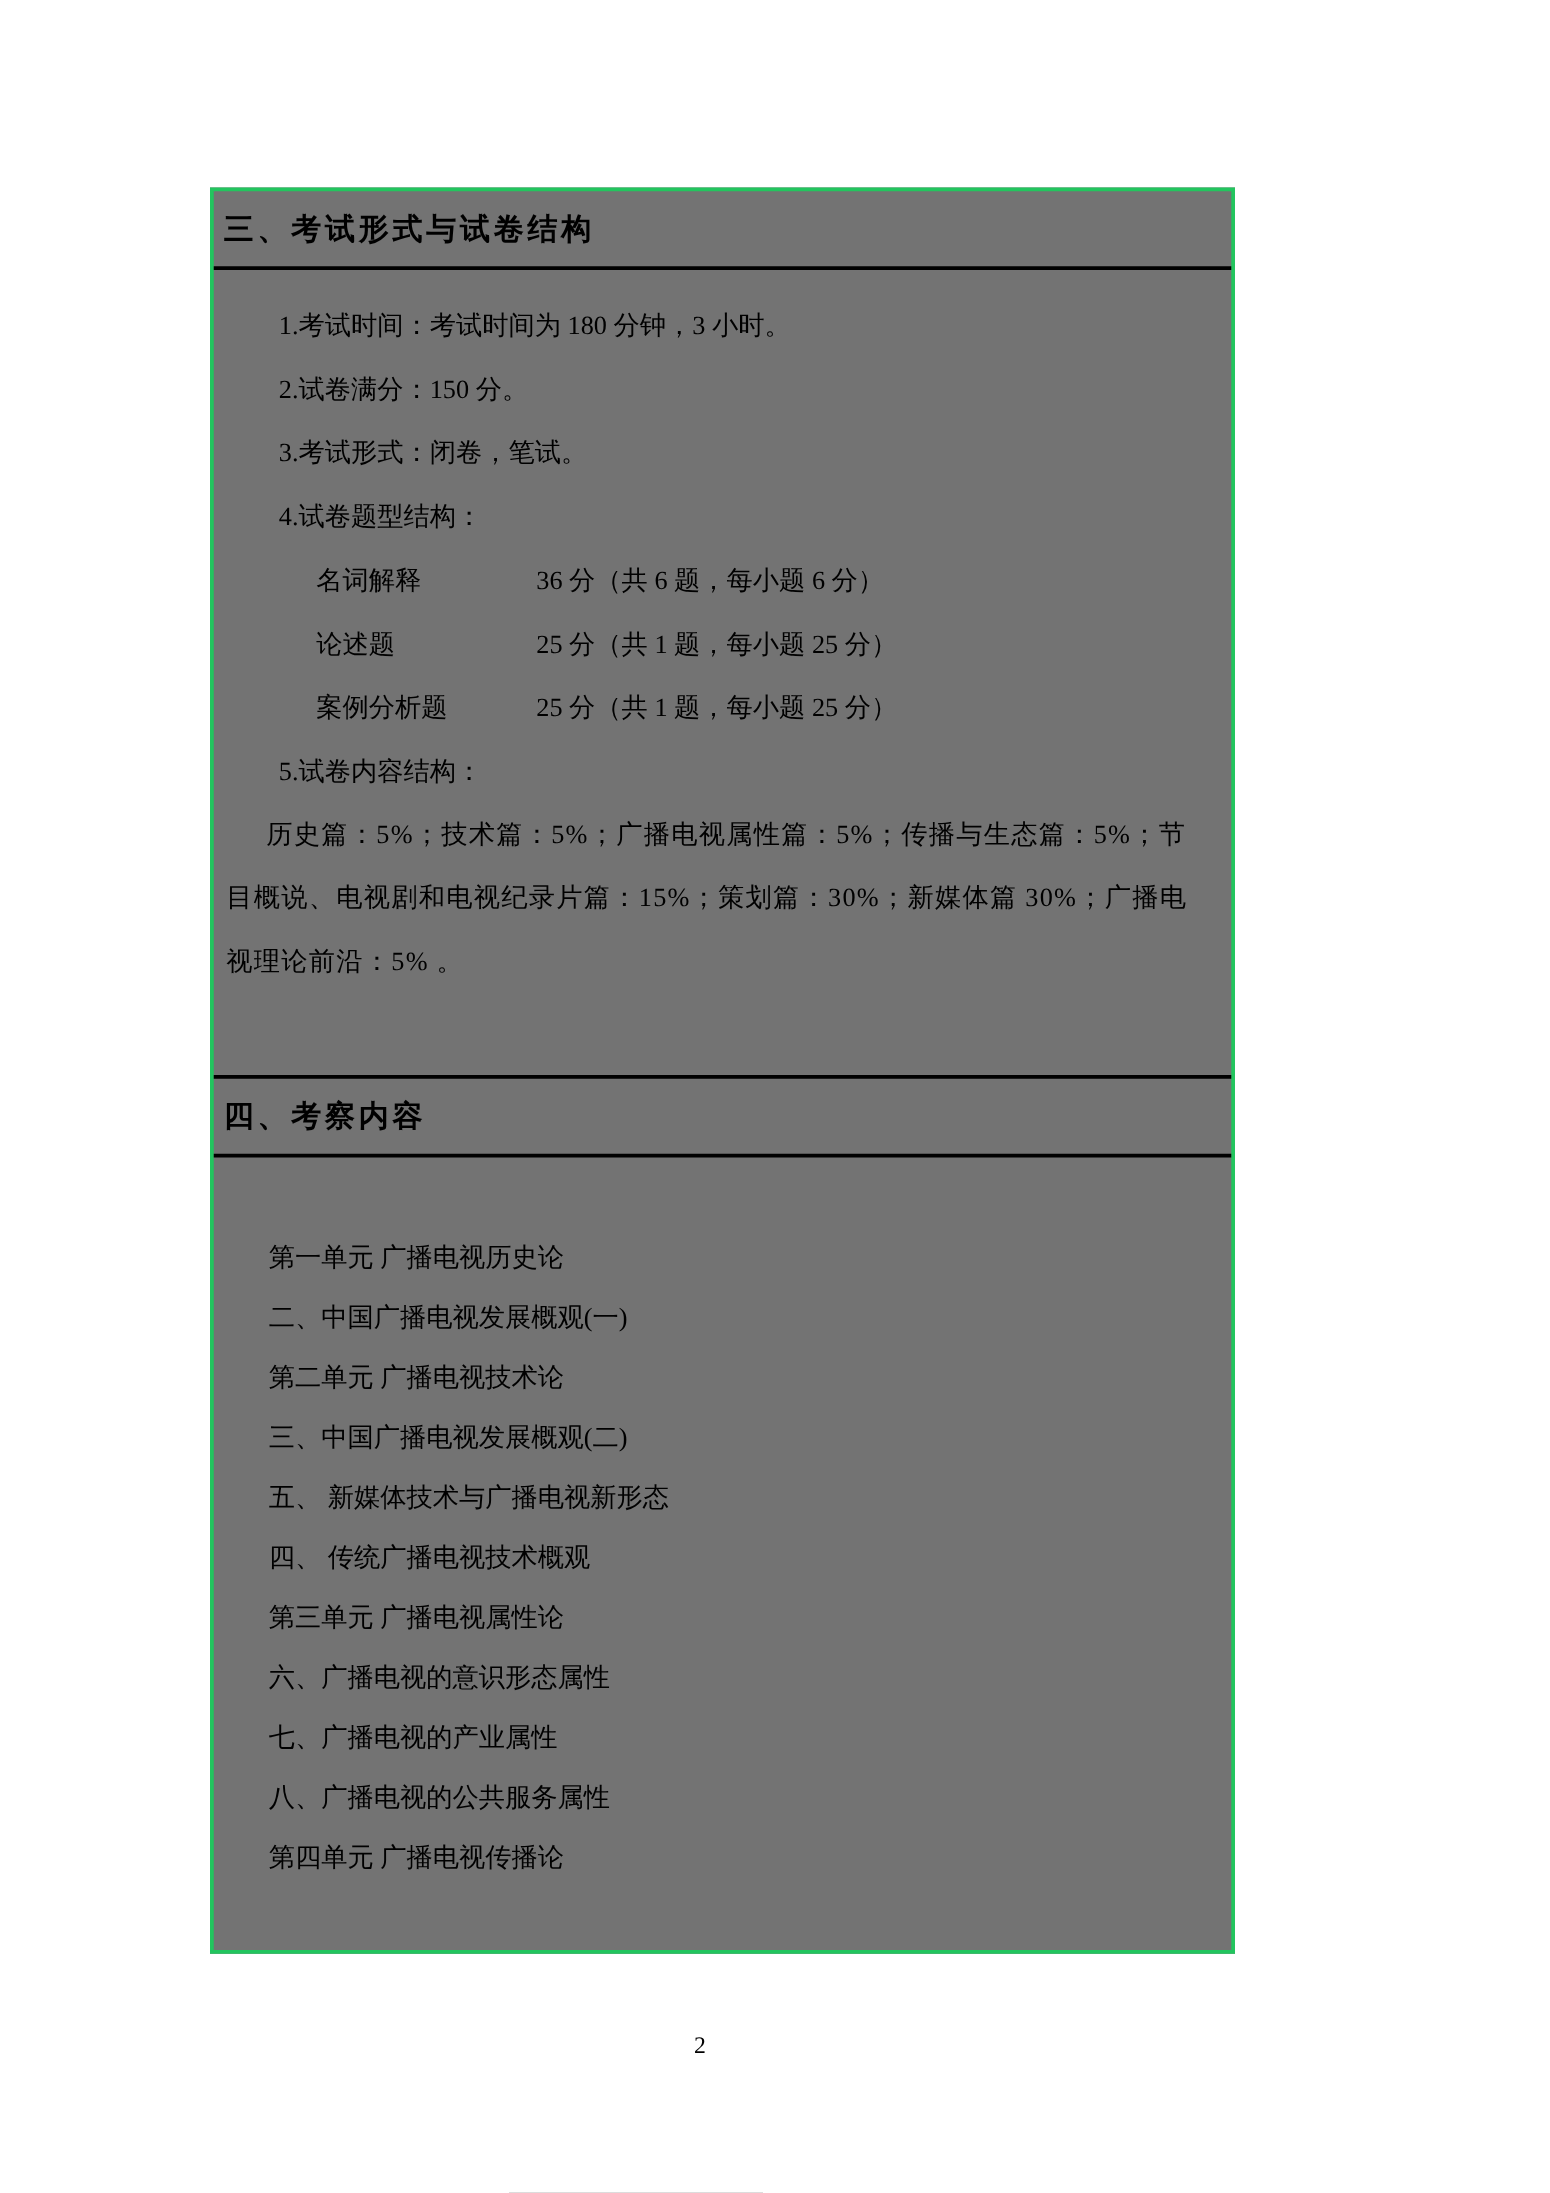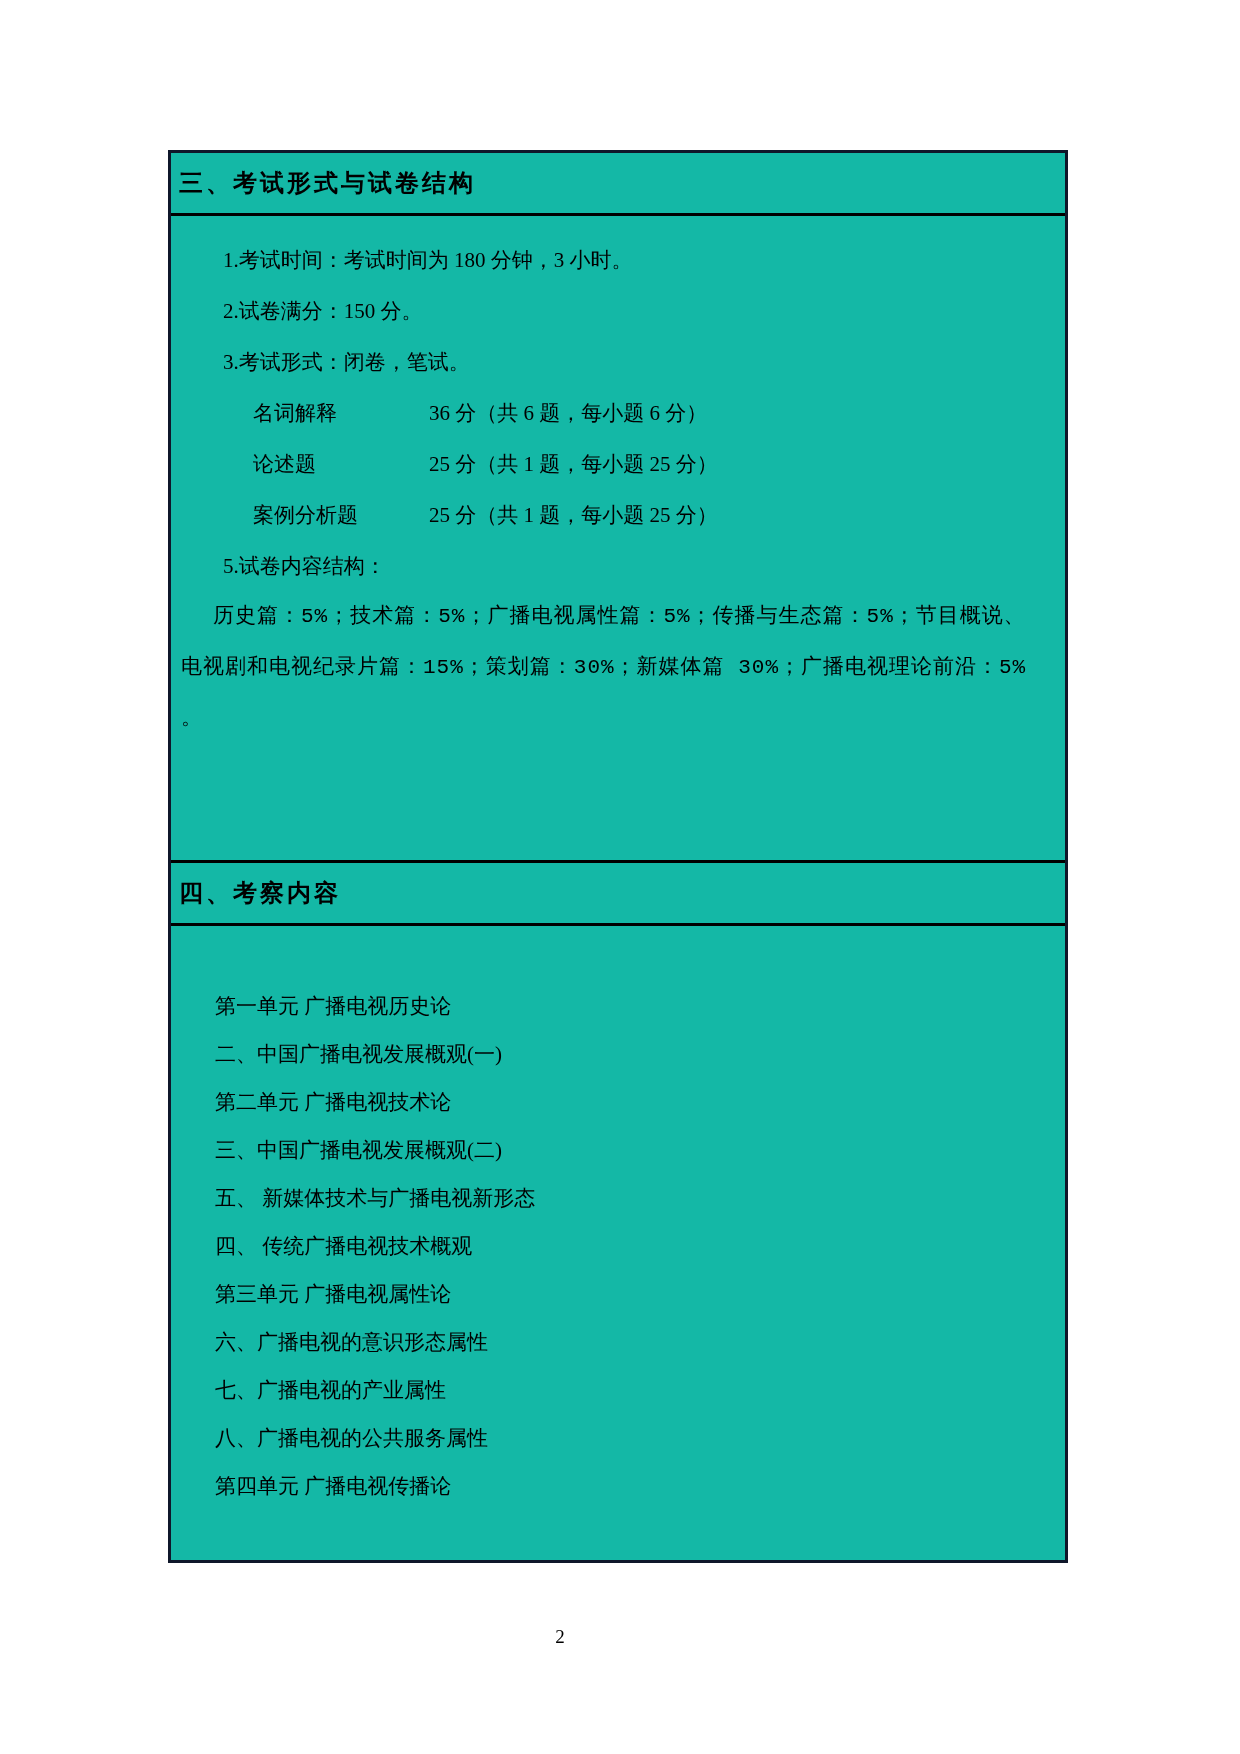--- a/index.html
+++ b/index.html
@@ -12,24 +12,24 @@
     width: 1240px;
     height: 1754px;
     font-family: "Liberation Serif", "DejaVu Serif", serif;
     color: #000000;
     overflow: hidden;
   }
   .doc-table {
     position: absolute;
     left: 168px;
     top: 150px;
-    width: 900px;
-    border: 3px solid #0f172a;
+    width: 820px;
+    border: 3px solid #22c55e;
     box-sizing: border-box;
-    background: #14b8a6;
+    background: #737373;
   }
   .sec-header {
     height: 60px;
     border-bottom: 3px solid #000000;
     display: flex;
     align-items: center;
     padding-left: 8px;
     font-family: "Liberation Sans", "DejaVu Sans", sans-serif;
     font-weight: bold;
     font-size: 24px;
@@ -62,21 +62,20 @@
   .qt-label {
     display: inline-block;
     width: 132px;
     white-space: pre;
   }
   .qt-detail { white-space: pre; }
   .para {
     line-height: 51px;
     text-indent: 32px;
     letter-spacing: 1px;
-    font-family: Liberation Mono, monospace;
   }
   .list-line {
     height: 48px;
     display: flex;
     align-items: center;
     margin-left: 34px;
     white-space: pre;
   }
   .page-number {
     position: absolute;
@@ -94,20 +93,21 @@
 <div class="doc-table">
 
   <div class="sec-header">
     <span>三、考试形式与试卷结构</span>
   </div>
 
   <div class="sec-body sec-body-1">
     <div class="line indent-num">1.考试时间：考试时间为 180 分钟，3 小时。</div>
     <div class="line indent-num">2.试卷满分：150 分。</div>
     <div class="line indent-num">3.考试形式：闭卷，笔试。</div>
+    <div class="line indent-num">4.试卷题型结构：</div>
 
     <div class="line qt-row">
       <span class="qt-label">名词解释</span>
       <span class="qt-detail">36 分（共 6 题，每小题 6 分）</span>
     </div>
     <div class="line qt-row">
       <span class="qt-label">论述题</span>
       <span class="qt-detail">25 分（共 1 题，每小题 25 分）</span>
     </div>
     <div class="line qt-row">

